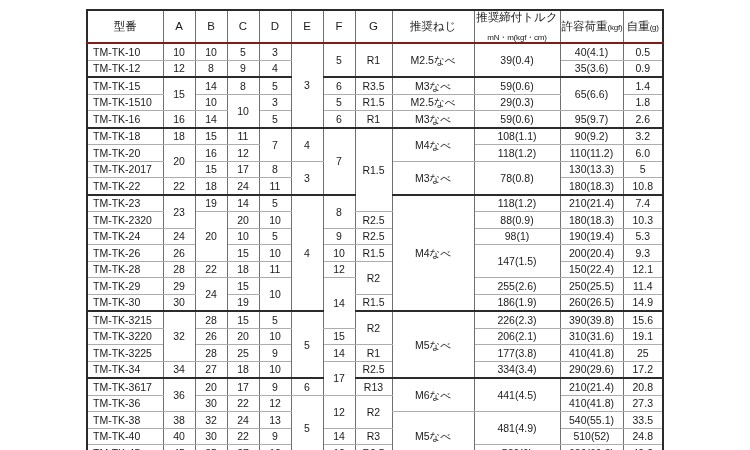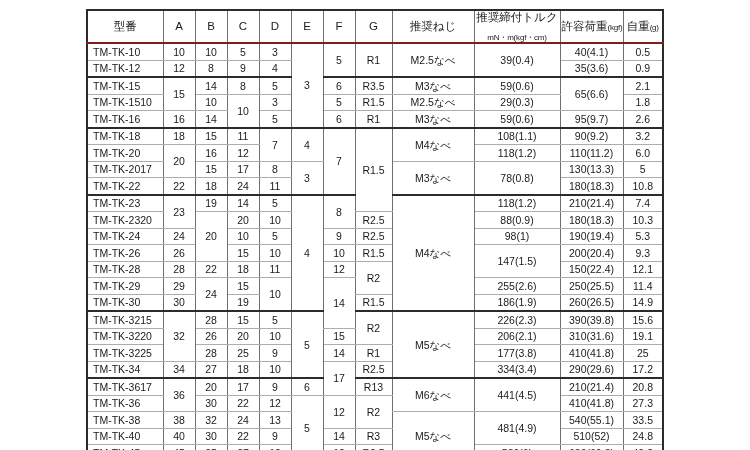--- a/index.html
+++ b/index.html
@@ -132,21 +132,21 @@
           <td class="model">TM-TK-15</td>
           <td rowspan="2">15</td>
           <td>14</td>
           <td>8</td>
           <td>5</td>
           <td>6</td>
           <td>R3.5</td>
           <td>M3なべ</td>
           <td>59(0.6)</td>
           <td rowspan="2">65(6.6)</td>
-          <td>2.1</td>
+          <td>1.4</td>
         </tr>
         <tr>
           <td class="model">TM-TK-1510</td>
           <td>10</td>
           <td rowspan="2">10</td>
           <td>3</td>
           <td>5</td>
           <td>R1.5</td>
           <td>M2.5なべ</td>
           <td>29(0.3)</td>

